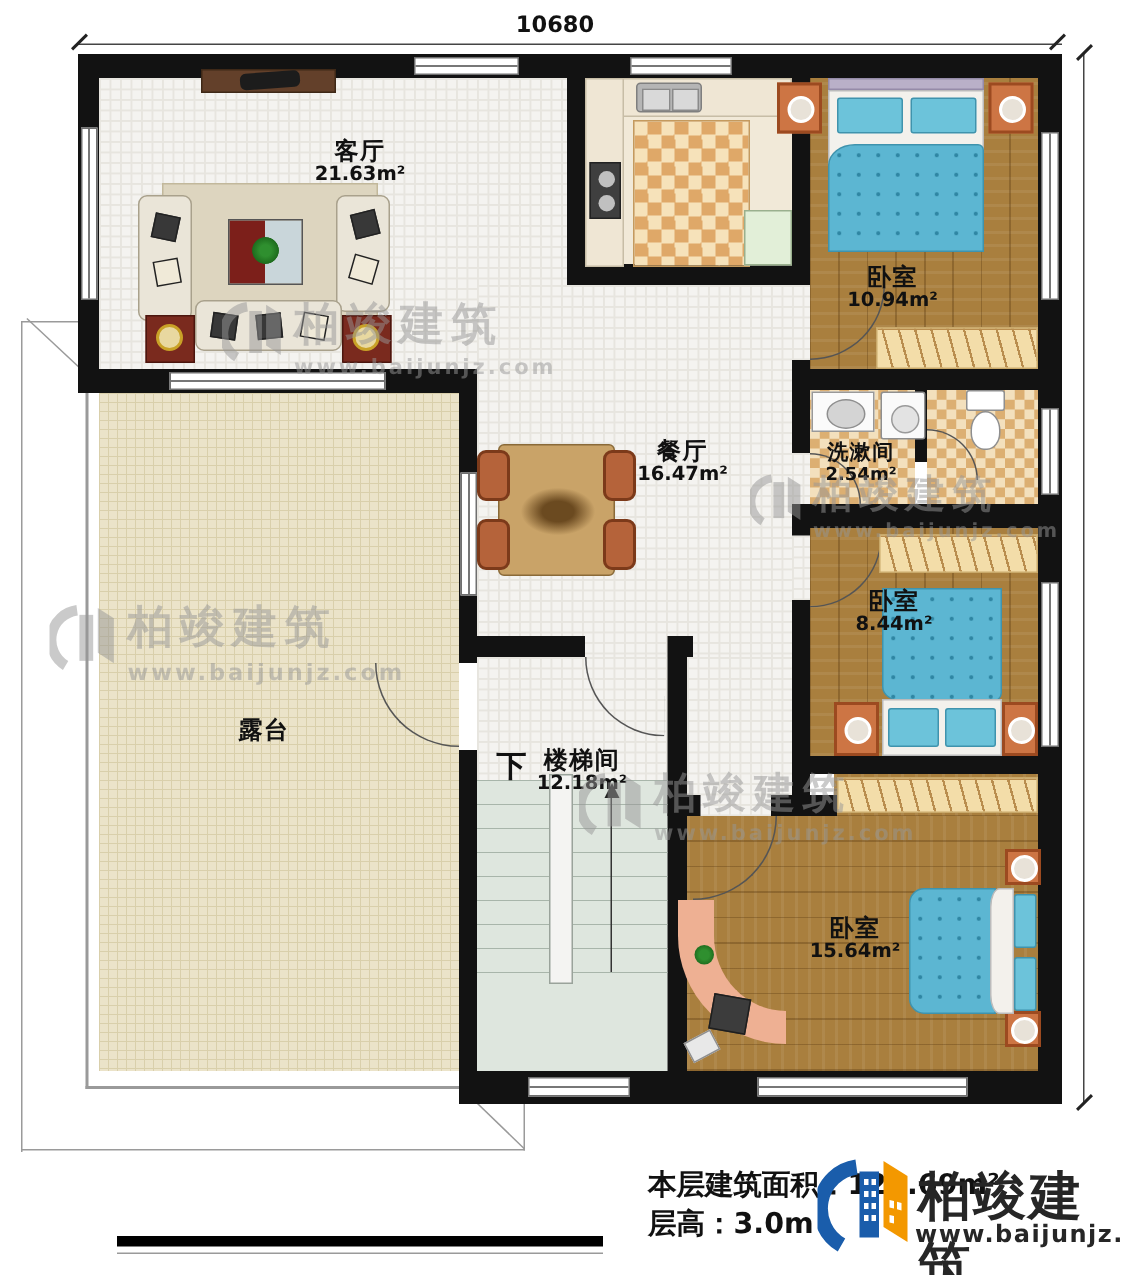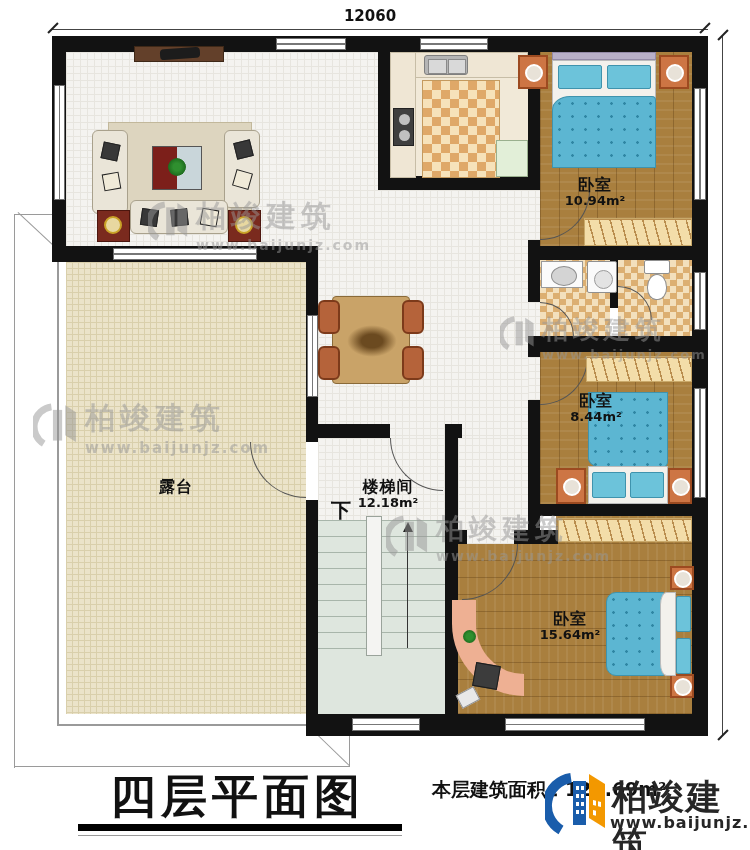--- a/index.html
+++ b/index.html
@@ -214,44 +214,56 @@
   <div class="fur" style="left:318px;top:346px;width:22px;height:34px;background:#b5633a;border:2px solid #7c3a1a;border-radius:6px;"></div>
   <div class="fur" style="left:402px;top:300px;width:22px;height:34px;background:#b5633a;border:2px solid #7c3a1a;border-radius:6px;"></div>
   <div class="fur" style="left:402px;top:346px;width:22px;height:34px;background:#b5633a;border:2px solid #7c3a1a;border-radius:6px;"></div>
 
   <div class="abs" style="left:318px;top:520px;width:127px;height:132px;background-image:repeating-linear-gradient(to bottom,#a8b5aa 0 1px,transparent 1px 16px);z-index:6;"></div>
   <div class="abs" style="left:366px;top:516px;width:16px;height:140px;background:#f4f4f2;border:1px solid #9aa39b;box-sizing:border-box;z-index:7;"></div>
   <div class="abs" style="left:407px;top:530px;width:1px;height:118px;background:#333;z-index:8;"></div>
   <div class="abs" style="left:403px;top:522px;width:0;height:0;border-left:5px solid transparent;border-right:5px solid transparent;border-bottom:10px solid #222;z-index:8;"></div>
   <div class="lbl-dn" style="left:331px;top:497px;">下</div>
 
+  <div class="rlabel" style="left:180px;top:92px;width:120px;">
+    <div class="nm">客厅</div>
+    <div class="ar">21.63m²</div>
+  </div>
   <div class="rlabel" style="left:535px;top:176px;width:120px;">
     <div class="nm">卧室</div>
     <div class="ar">10.94m²</div>
   </div>
+  <div class="rlabel" style="left:395px;top:292px;width:120px;">
+    <div class="nm">餐厅</div>
+    <div class="ar">16.47m²</div>
+  </div>
+  <div class="rlabel small" style="left:524px;top:294px;width:100px;">
+    <div class="nm">洗漱间</div>
+    <div class="ar">2.54m²</div>
+  </div>
   <div class="rlabel" style="left:536px;top:392px;width:120px;">
     <div class="nm">卧室</div>
     <div class="ar">8.44m²</div>
   </div>
   <div class="rlabel" style="left:116px;top:478px;width:120px;">
     <div class="nm">露台</div>
   </div>
-  <div class="rlabel" style="left:328px;top:478px;width:120px;">
+  <div class="rlabel" style="left:328px;top:498px;width:120px;">
     <div class="nm">楼梯间</div>
     <div class="ar">12.18m²</div>
   </div>
   <div class="rlabel" style="left:510px;top:610px;width:120px;">
     <div class="nm">卧室</div>
     <div class="ar">15.64m²</div>
   </div>
 
   <div class="abs" style="left:52px;top:29px;width:656px;height:1px;background:#444;"></div>
   <div class="tick" style="left:46px;top:27px;"></div>
   <div class="tick" style="left:698px;top:27px;"></div>
-  <div class="dim" style="left:310px;top:7px;width:120px;text-align:center;">12060</div>
+  <div class="dim" style="left:310px;top:7px;width:120px;text-align:center;">10680</div>
   <div class="abs" style="left:722px;top:36px;width:1px;height:700px;background:#444;"></div>
   <div class="tick" style="left:716px;top:34px;"></div>
   <div class="tick" style="left:716px;top:734px;"></div>
 
   <div class="wm" style="left:33px;top:398px;">
     <svg width="46" height="56" viewBox="0 0 60 70">
         <path d="M14 58 A26 26 0 0 1 24 10" fill="none" stroke="#979797" stroke-width="9"></path>
         <rect x="26" y="14" width="12" height="40" fill="#979797"></rect>
         <path d="M42 8 L56 17 V56 L42 47 Z" fill="#979797"></path>
       </svg>
@@ -287,24 +299,24 @@
         <path d="M14 58 A26 26 0 0 1 24 10" fill="none" stroke="#979797" stroke-width="9"></path>
         <rect x="26" y="14" width="12" height="40" fill="#979797"></rect>
         <path d="M42 8 L56 17 V56 L42 47 Z" fill="#979797"></path>
       </svg>
     <div class="t">
       <span class="n" style="font-size:28px;">柏竣建筑</span>
       <span class="u" style="font-size:14px;">www.baijunjz.com</span>
     </div>
   </div>
 
-  <div class="title-main">四层平面图</div>
   <div class="abs" style="left:78px;top:824px;width:324px;height:7px;background:#000;z-index:50;"></div>
   <div class="abs" style="left:78px;top:835px;width:324px;height:1px;background:#9a9a9a;z-index:50;"></div>
   <div class="info-line" style="left:432px;top:777px;">本层建筑面积：122.69m²</div>
+  <div class="info-line" style="left:432px;top:803px;">层高：3.0m</div>
   <div class="abs" style="left:545px;top:768px;z-index:51;">
     <svg width="64" height="74" viewBox="0 0 64 74">
       <path d="M16 62 A28 28 0 0 1 26 10" fill="none" stroke="#1a5dab" stroke-width="10"></path>
       <rect x="28" y="13" width="13" height="44" fill="#1a5dab"></rect>
       <rect x="31" y="18" width="3" height="4" fill="#fff"></rect>
         <rect x="36" y="18" width="3" height="4" fill="#fff"></rect>
       <rect x="31" y="26" width="3" height="4" fill="#fff"></rect>
         <rect x="36" y="26" width="3" height="4" fill="#fff"></rect>
       <rect x="31" y="34" width="3" height="4" fill="#fff"></rect>
         <rect x="36" y="34" width="3" height="4" fill="#fff"></rect>

